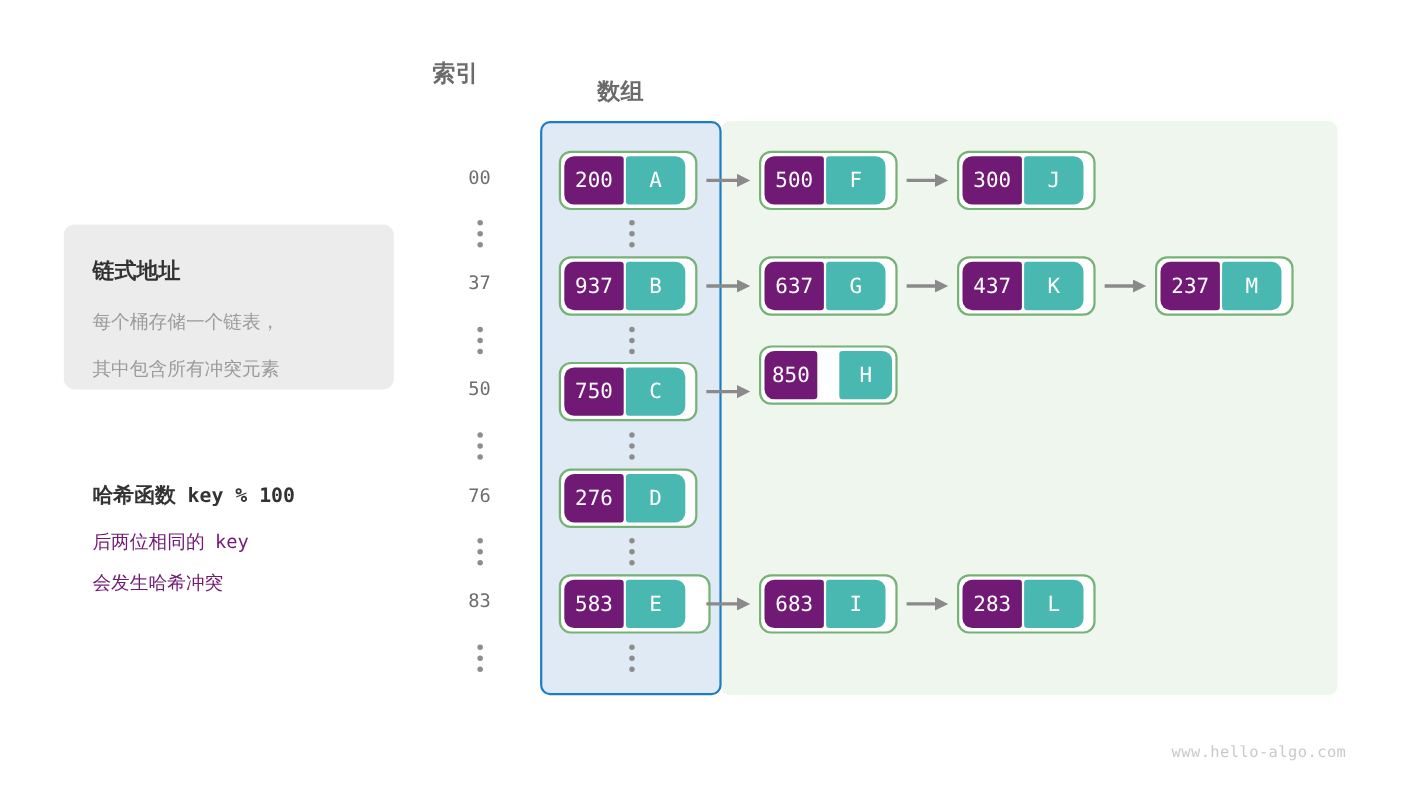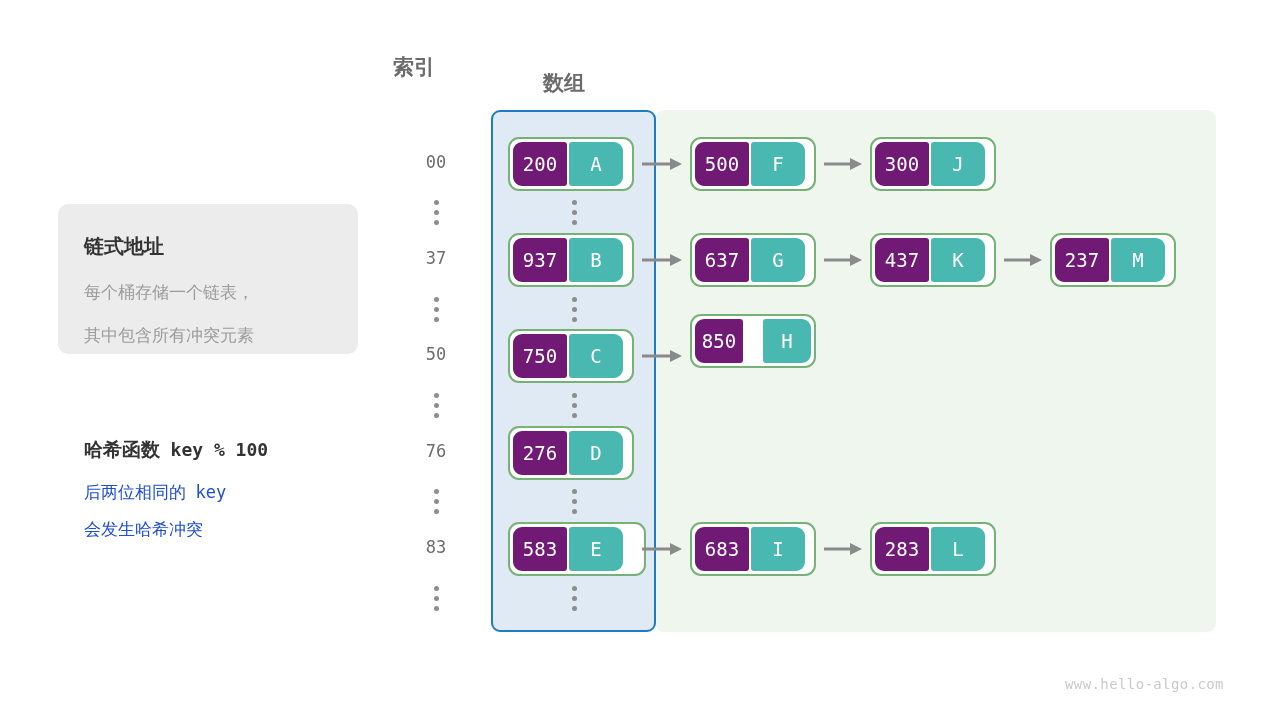--- a/index.html
+++ b/index.html
@@ -69,21 +69,21 @@
   }
   .hash-title .mono {
     font-family: "DejaVu Sans Mono", monospace;
     font-weight: bold;
     font-size: 18px;
   }
   .hash-line {
     position: absolute;
     left: 84px;
     font-size: 17px;
-    color: #1d4ed8;
+    color: #701a75;
     white-space: nowrap;
   }
   .hash-line .mono {
     font-family: "DejaVu Sans Mono", monospace;
     font-size: 17px;
   }
   #hash-line-1 { top: 481px; }
   #hash-line-2 { top: 518px; }
 
   

